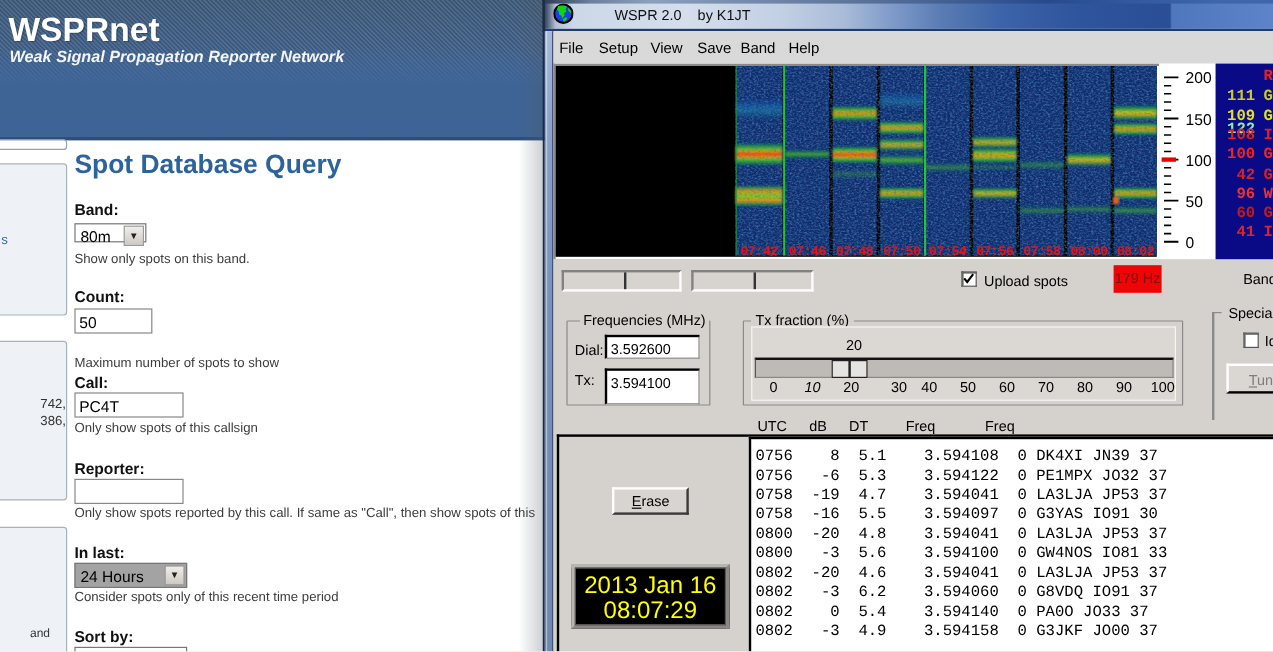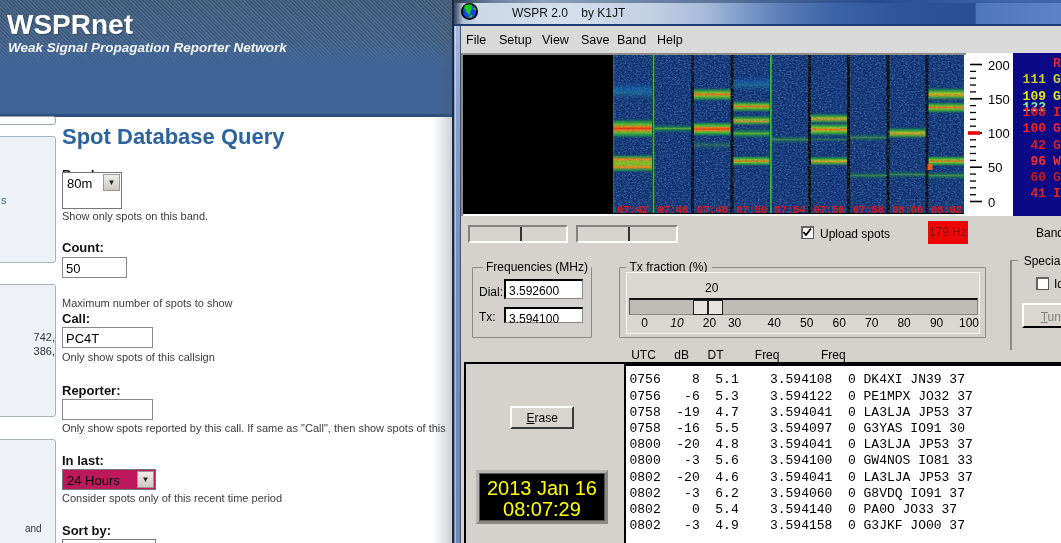--- a/index.html
+++ b/index.html
@@ -25,21 +25,21 @@
   <div class="abs" style="left:1px;top:194px;font-size:11px;color:#3366aa;">s</div>
   <div class="abs" style="left:-12px;top:284px;width:68px;height:133px;background:#eef2f7;border:1px solid #a8b2bc;border-radius:3px;"></div>
   <div class="abs" style="left:0px;top:331px;width:55px;text-align:right;font-size:11px;color:#333;">742,</div>
   <div class="abs" style="left:0px;top:345px;width:55px;text-align:right;font-size:11px;color:#333;">386,</div>
   <div class="abs" style="left:-12px;top:439px;width:68px;height:130px;background:#eef2f7;border:1px solid #a8b2bc;border-radius:3px;"></div>
   <div class="abs" style="left:25px;top:523px;font-size:10px;color:#333;">and</div>
 
   <div class="abs" style="left:62px;top:124px;font-size:22px;font-weight:bold;color:#2d639c;">Spot Database Query</div>
 
   <div class="abs" style="left:62px;top:167px;font-size:13px;font-weight:bold;color:#111;">Band:</div>
-  <div class="abs" style="left:62px;top:172px;width:60px;height:37px;background:#fff;border:1px solid #777;">
+  <div class="abs" style="left:62px;top:186px;width:60px;height:16px;background:#fff;border:1px solid #777;">
     <span class="abs" style="left:4px;top:3px;font-size:13px;color:#000;">80m</span>
     <span class="abs" style="right:1px;top:1px;width:17px;height:17px;background:linear-gradient(#f0eeea,#cdc9c2);border:1px solid #999;font-size:8px;text-align:center;line-height:16px;color:#222;">▼</span>
   </div>
   <div class="abs" style="left:62px;top:210px;font-size:11px;color:#3c3c3c;">Show only spots on this band.</div>
 
   <div class="abs" style="left:62px;top:240px;font-size:13px;font-weight:bold;color:#111;">Count:</div>
   <div class="abs" style="left:62px;top:257px;width:65px;height:21px;background:#fff;border:1px solid #888;">
     <span class="abs" style="left:3px;top:3px;font-size:13px;color:#000;">50</span>
   </div>
   <div class="abs" style="left:62px;top:281px;font-size:11px;color:#3c3c3c;margin-top:16px;">Maximum number of spots to show</div>
@@ -48,21 +48,21 @@
   <div class="abs" style="left:62px;top:327px;width:91px;height:21px;background:#fff;border:1px solid #888;">
     <span class="abs" style="left:3px;top:3px;font-size:13px;color:#000;">PC4T</span>
   </div>
   <div class="abs" style="left:62px;top:351px;font-size:11px;color:#3c3c3c;">Only show spots of this callsign</div>
 
   <div class="abs" style="left:62px;top:383px;font-size:13px;font-weight:bold;color:#111;">Reporter:</div>
   <div class="abs" style="left:62px;top:399px;width:91px;height:21px;background:#fff;border:1px solid #888;"></div>
   <div class="abs" style="left:62px;top:422px;width:400px;font-size:11px;color:#3c3c3c;white-space:nowrap;">Only show spots reported by this call. If same as "Call", then show spots of this</div>
 
   <div class="abs" style="left:62px;top:453px;font-size:13px;font-weight:bold;color:#111;">In last:</div>
-  <div class="abs" style="left:62px;top:469px;width:94px;height:21px;background:#be185d;border:1px solid #777;">
+  <div class="abs" style="left:62px;top:469px;width:94px;height:21px;background:#a3a3a3;border:1px solid #777;">
     <span class="abs" style="left:4px;top:3px;font-size:13px;color:#000;">24 Hours</span>
     <span class="abs" style="right:1px;top:1px;width:17px;height:17px;background:linear-gradient(#f0eeea,#cdc9c2);border:1px solid #999;font-size:8px;text-align:center;line-height:16px;color:#222;">▼</span>
   </div>
   <div class="abs" style="left:62px;top:492px;font-size:11px;color:#3c3c3c;">Consider spots only of this recent time period</div>
 
   <div class="abs" style="left:62px;top:523px;font-size:13px;font-weight:bold;color:#111;">Sort by:</div>
   <div class="abs" style="left:62px;top:539px;width:94px;height:21px;background:#fff;border:1px solid #777;"></div>
 </div>
 
 <div class="abs" style="left:432px;top:0;width:20px;height:543px;background:linear-gradient(90deg, rgba(80,90,100,0) 0%, rgba(80,90,100,0.28) 100%);"></div>
@@ -290,38 +290,38 @@
 <div class="abs" style="left:584px;top:226px;font-size:12px;color:#000;">Band</div>
 <div class="abs" style="left:20px;top:260px;width:120px;height:78px;">
  <fieldset style="position:absolute;left:0;top:0;width:120px;height:78px;border:1px solid #8a8a8a;border-radius:1px;">
   <legend style="margin-left:10px;padding:0 3px;font-size:12px;color:#000;white-space:nowrap;">Frequencies (MHz)</legend>
  </fieldset>
  <div class="abs" style="left:7px;top:25px;font-size:12px;color:#000;">Dial:</div>
  <div class="abs" style="left:32px;top:19px;width:79px;height:20px;background:#fff;border-top:2px solid #000;border-left:2px solid #000;border-bottom:1px solid #888;border-right:1px solid #888;">
    <span class="abs" style="left:3px;top:3px;font-size:12px;color:#000;">3.592600</span>
       </div>
  <div class="abs" style="left:7px;top:50px;font-size:12px;color:#000;">Tx:</div>
- <div class="abs" style="left:32px;top:47px;width:79px;height:16px;background:#fff;border-top:2px solid #000;border-left:2px solid #000;border-bottom:1px solid #888;border-right:1px solid #888;">
+ <div class="abs" style="left:32px;top:47px;width:79px;height:30px;background:#fff;border-top:2px solid #000;border-left:2px solid #000;border-bottom:1px solid #888;border-right:1px solid #888;">
    <span class="abs" style="left:3px;top:3px;font-size:12px;color:#000;">3.594100</span>
       </div>
 </div>
 <div class="abs" style="left:166.5px;top:260px;width:367.5px;height:78px;">
  <fieldset style="position:absolute;left:0;top:0;width:367.5px;height:78px;border:1px solid #8a8a8a;border-radius:1px;">
   <legend style="margin-left:6px;padding:0 4px;font-size:12px;color:#000000;white-space:nowrap;">Tx fraction (%)</legend>
  </fieldset>
  <div class="abs" style="left:7.5px;top:12px;width:354px;height:62px;background:#dbd8d3;border:1px solid #f5f5f5;"></div>
  <div class="abs" style="left:86.5px;top:21px;font-size:12px;color:#000;">20</div>
  <div class="abs" style="left:10.5px;top:37.5px;width:348.5px;height:17.5px;background:#bebbb6;border-top:2px solid #111;border-left:1px solid #555;border-right:1px solid #888;border-bottom:1px solid #888;"></div>
  <div class="abs" style="left:74.5px;top:39.5px;width:30px;height:15.5px;background:#e6e4e0;border:1px solid #222;"></div>
  <div class="abs" style="left:88.5px;top:39.5px;width:1.5px;height:15.5px;background:#222;"></div>
 
 <div class="abs" style="left:12.0px;top:56px;width:28px;text-align:center;font-size:12px;color:#000;">0</div>
 <div class="abs" style="left:44.5px;top:56px;width:28px;text-align:center;font-size:12px;color:#000;font-style:italic;">10</div>
 <div class="abs" style="left:76.9px;top:56px;width:28px;text-align:center;font-size:12px;color:#000;">20</div>
-<div class="abs" style="left:109.4px;top:56px;width:28px;text-align:left;font-size:12px;color:#000;">30</div>
+<div class="abs" style="left:109.4px;top:56px;width:28px;text-align:right;font-size:12px;color:#000;">30</div>
 <div class="abs" style="left:141.8px;top:56px;width:28px;text-align:center;font-size:12px;color:#000;">40</div>
 <div class="abs" style="left:174.2px;top:56px;width:28px;text-align:center;font-size:12px;color:#000;">50</div>
 <div class="abs" style="left:206.7px;top:56px;width:28px;text-align:center;font-size:12px;color:#000;">60</div>
 <div class="abs" style="left:239.2px;top:56px;width:28px;text-align:center;font-size:12px;color:#000;">70</div>
 <div class="abs" style="left:271.6px;top:56px;width:28px;text-align:center;font-size:12px;color:#000;">80</div>
 <div class="abs" style="left:304.1px;top:56px;width:28px;text-align:center;font-size:12px;color:#000;">90</div>
 <div class="abs" style="left:336.5px;top:56px;width:28px;text-align:center;font-size:12px;color:#000;">100</div>
 </div>
 <div class="abs" style="left:557.7px;top:260px;width:70px;height:90px;">
  <div class="abs" style="left:0;top:0;width:2px;height:90px;background:#8a8a8a;"></div>

